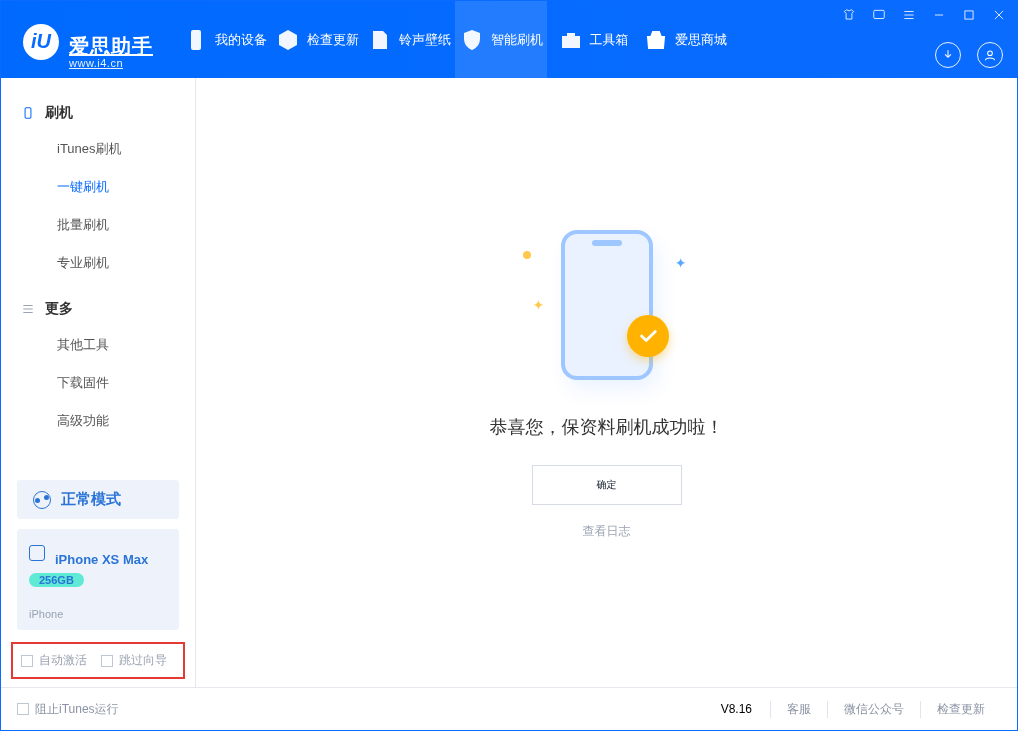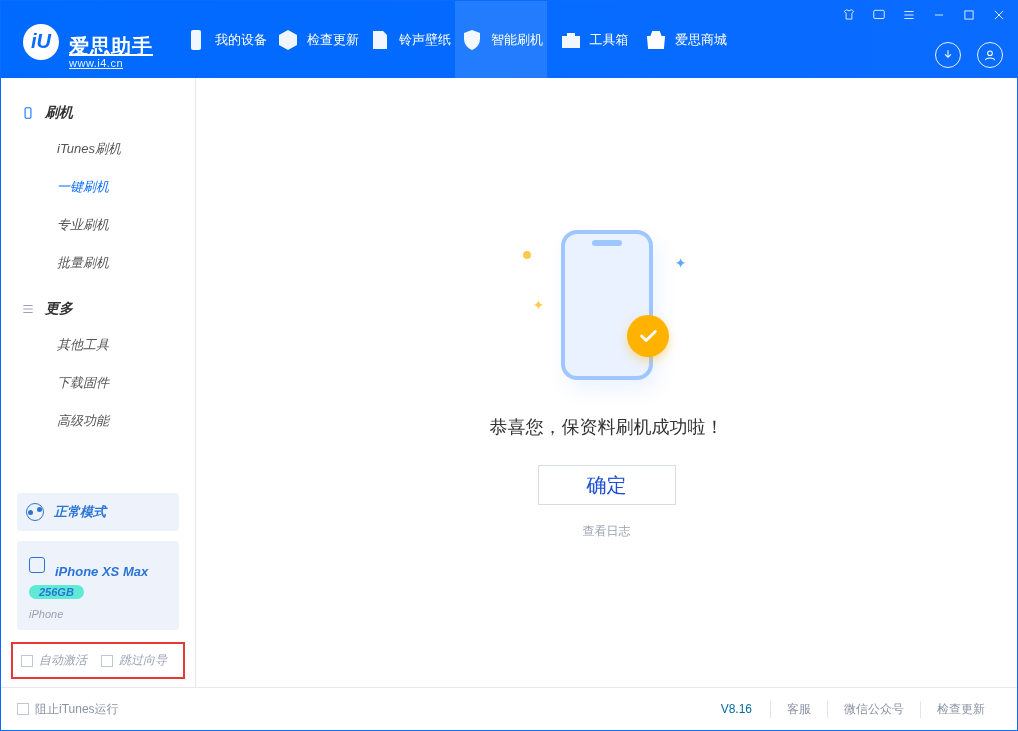--- a/index.html
+++ b/index.html
@@ -20,65 +20,65 @@
 .topnav-item .icon { width: 26px; height: 26px; display: flex; align-items: center; justify-content: center; }
 .topnav-item .label { font-size: 13px; }
 
 .window-controls { position: absolute; right: 10px; top: 6px; display: flex; gap: 14px; align-items: center; }
 .window-controls span { cursor: pointer; font-size: 14px; opacity: .95; display: inline-flex; width: 16px; height: 16px; align-items: center; justify-content: center; }
 .user-controls { position: absolute; right: 14px; bottom: 10px; display: flex; gap: 16px; align-items: center; }
 .user-controls .circ { width: 26px; height: 26px; border: 1.5px solid rgba(255,255,255,.9); border-radius: 50%; display: flex; align-items: center; justify-content: center; color: #fff; cursor: pointer; }
 
 
 .body { flex: 1; display: flex; min-height: 0; }
-.sidebar { width: 195px; border-right: 1px solid #e6e8ee; display: flex; flex-direction: column; padding-top: 18px; font-style: italic; }
+.sidebar { width: 195px; border-right: 1px solid #e6e8ee; display: flex; flex-direction: column; padding-top: 18px; }
 .side-section { padding: 0 0 10px 0; }
 .side-header { display: flex; align-items: center; gap: 10px; padding: 8px 20px; color: #333; font-size: 14px; font-weight: 600; }
 .side-header .hicon { width: 14px; height: 14px; display: inline-flex; align-items: center; justify-content: center; color: #0a6bff; }
 .side-item { display: flex; align-items: center; padding: 10px 20px 10px 56px; font-size: 13px; color: #555; cursor: pointer; }
 .side-item.active { color: #0a6bff; }
 
 .sidebar-bottom { margin-top: auto; }
-.mode-row { margin: 10px 16px; background: #eef3fb; border-radius: 3px; padding: 10px 9px; display: flex; align-items: center; gap: 10px; color: #2b74d6; font-size: 13px; font-weight: 600; cursor: pointer; }
+.mode-row { margin: 10px 16px; background: #eef3fb; border-radius: 3px; padding: 10px 16px; display: flex; align-items: center; gap: 10px; color: #2b74d6; font-size: 15px; font-weight: 600; cursor: pointer; }
 .mode-icon { width: 18px; height: 18px; border: 1.5px solid #2b74d6; border-radius: 50%; position: relative; }
 .mode-icon::before { content:""; position:absolute; width:5px; height:5px; background:#2b74d6; border-radius:50%; left:1px; top:6px;}
 .mode-icon::after { content:""; position:absolute; width:5px; height:5px; background:#2b74d6; border-radius:50%; right:1px; top:3px;}
 
 .device-card { margin: 6px 16px 12px; background: #eef3fb; border-radius: 3px; padding: 10px 12px; cursor: pointer; }
 .device-row { display: flex; align-items: center; gap: 10px; }
 .device-row .dicon { width: 16px; height: 16px; border:1.5px solid #2b74d6; border-radius:3px; }
 .device-name { color: #2b74d6; font-size: 13px; font-weight: 700; margin-top: 13px; }
 .device-badge { display:inline-block; margin-top:6px; background:#5eead4; color:#2b74d6; border-radius:10px; padding:1px 10px; font-size:11px; font-weight:600; }
-.device-sub { margin-top:8px; color:#9aa3b2; font-size:11px; }
+.device-sub { margin-top:20px; color:#9aa3b2; font-size:11px; }
 
 .highlight-box { margin: 4px 10px 8px; border: 2px solid #e53935; padding: 8px 8px; display: flex; gap: 14px; align-items: center; }
 .chk { display: flex; align-items: center; gap: 6px; font-size: 12px; color: #9aa3b2; cursor: pointer; }
 .chk .box { width: 12px; height: 12px; border: 1px solid #bfc6d4; background:#fff; }
 
 
 .main { flex: 1; display: flex; flex-direction: column; align-items: center; justify-content: center; position: relative; }
 .success-art { position: relative; width: 160px; height: 160px; display:flex; align-items:center; justify-content:center; }
 .phone { width: 92px; height: 150px; border: 4px solid #9ec7ff; border-radius: 16px; background: #eaf2ff; position: relative; box-shadow: 6px 10px 20px rgba(10,107,255,.08); }
 .phone::before { content:""; position:absolute; top:6px; left:50%; transform:translateX(-50%); width:30px; height:6px; background:#9ec7ff; border-radius:3px; }
 .check-badge { position:absolute; right:18px; bottom:28px; width:42px; height:42px; background:#ffb300; border-radius:50%; display:flex; align-items:center; justify-content:center; box-shadow: 0 4px 10px rgba(255,179,0,.4); }
 .check-badge svg { width: 22px; height: 22px; }
 .sparkle { position:absolute; color:#ffc94d; font-size:14px; }
 .sparkle.s1 { left:6px; top:72px; }
 .sparkle.s2 { right:0px; top:30px; color:#5aa8ff; }
 .dot1 { position:absolute; left:-4px; top:26px; width:8px; height:8px; background:#ffc94d; border-radius:50%; }
 
 .success-text { margin-top: 30px; font-size: 18px; color: #333; font-weight: 500; }
-.ok-btn { margin-top: 26px; width: 138px; height: 40px; border: 1px solid #d6dbe6; background:#fff; color:#1d4ed8; font-size: 20px; cursor: pointer; }
+.ok-btn { margin-top: 26px; width: 150px; height: 40px; border: 1px solid #d6dbe6; background:#fff; color:#0f172a; font-size: 10px; cursor: pointer; }
 .log-link { margin-top: 18px; font-size: 12px; color: #9aa3b2; cursor: pointer; }
 
 
 .statusbar { height: 43px; border-top: 1px solid #e6e8ee; display: flex; align-items: center; padding: 0 16px; font-size: 12px; color: #8a93a3; }
 .statusbar .chk { color:#8a93a3; }
 .status-right { margin-left: auto; display: flex; align-items: center; gap: 0; }
-.status-right .ver { color:#0369a1; margin-right: 18px; }
+.status-right .ver { color:#000000; margin-right: 18px; }
 .status-right .lnk { color:#8a93a3; cursor:pointer; padding: 0 16px; border-left:1px solid #e0e4ec; }
 .status-right .lnk:first-of-type { border-left:1px solid #e0e4ec; }
 
 
 .svgfill { fill: #fff; }
 </style>
 </head>
 <body>
 
 <div class="app-window">
@@ -198,22 +198,22 @@
         <div class="side-header">
           <span class="hicon">
             <svg viewBox="0 0 24 24" width="14" height="14">
                 <rect x="7" y="3" width="10" height="18" rx="2" fill="none" stroke="#0a6bff" stroke-width="1.8"></rect>
               </svg>
           </span>
           <span>刷机</span>
         </div>
         <div class="side-item">iTunes刷机</div>
         <div class="side-item active">一键刷机</div>
+        <div class="side-item">批量刷机</div>
         <div class="side-item">专业刷机</div>
-        <div class="side-item">批量刷机</div>
       </div>
 
       <div class="side-section">
         <div class="side-header">
           <span class="hicon" style="color:#9aa3b2">
             <svg viewBox="0 0 24 24" width="14" height="14">
                 <path d="M4 6h16M4 12h16M4 18h16" stroke="#9aa3b2" stroke-width="1.8"></path>
               </svg>
           </span>
           <span>更多</span>

